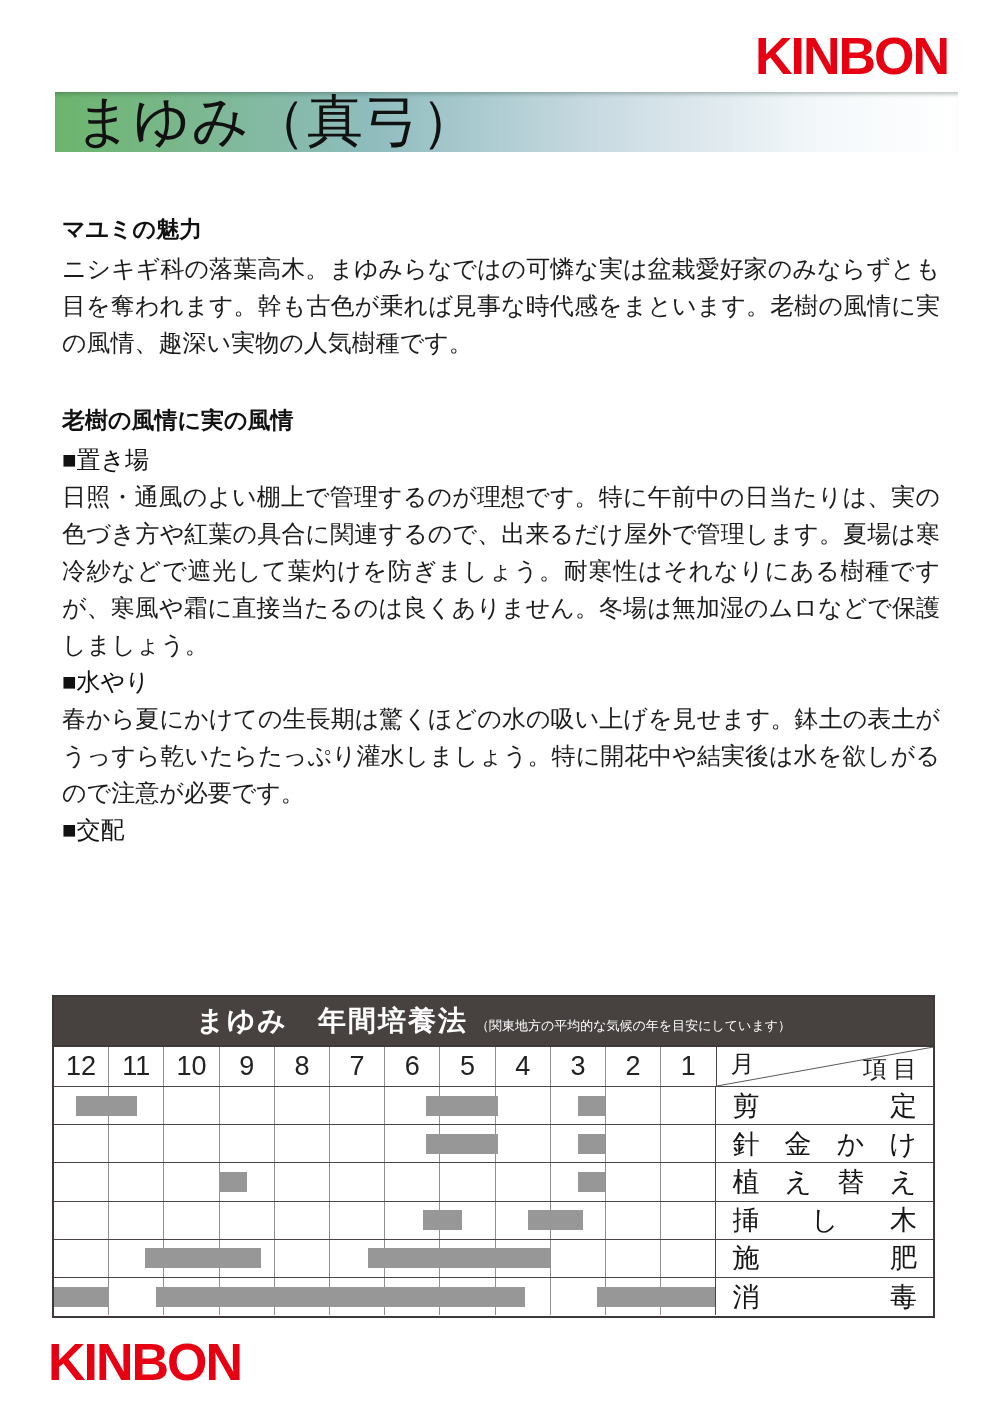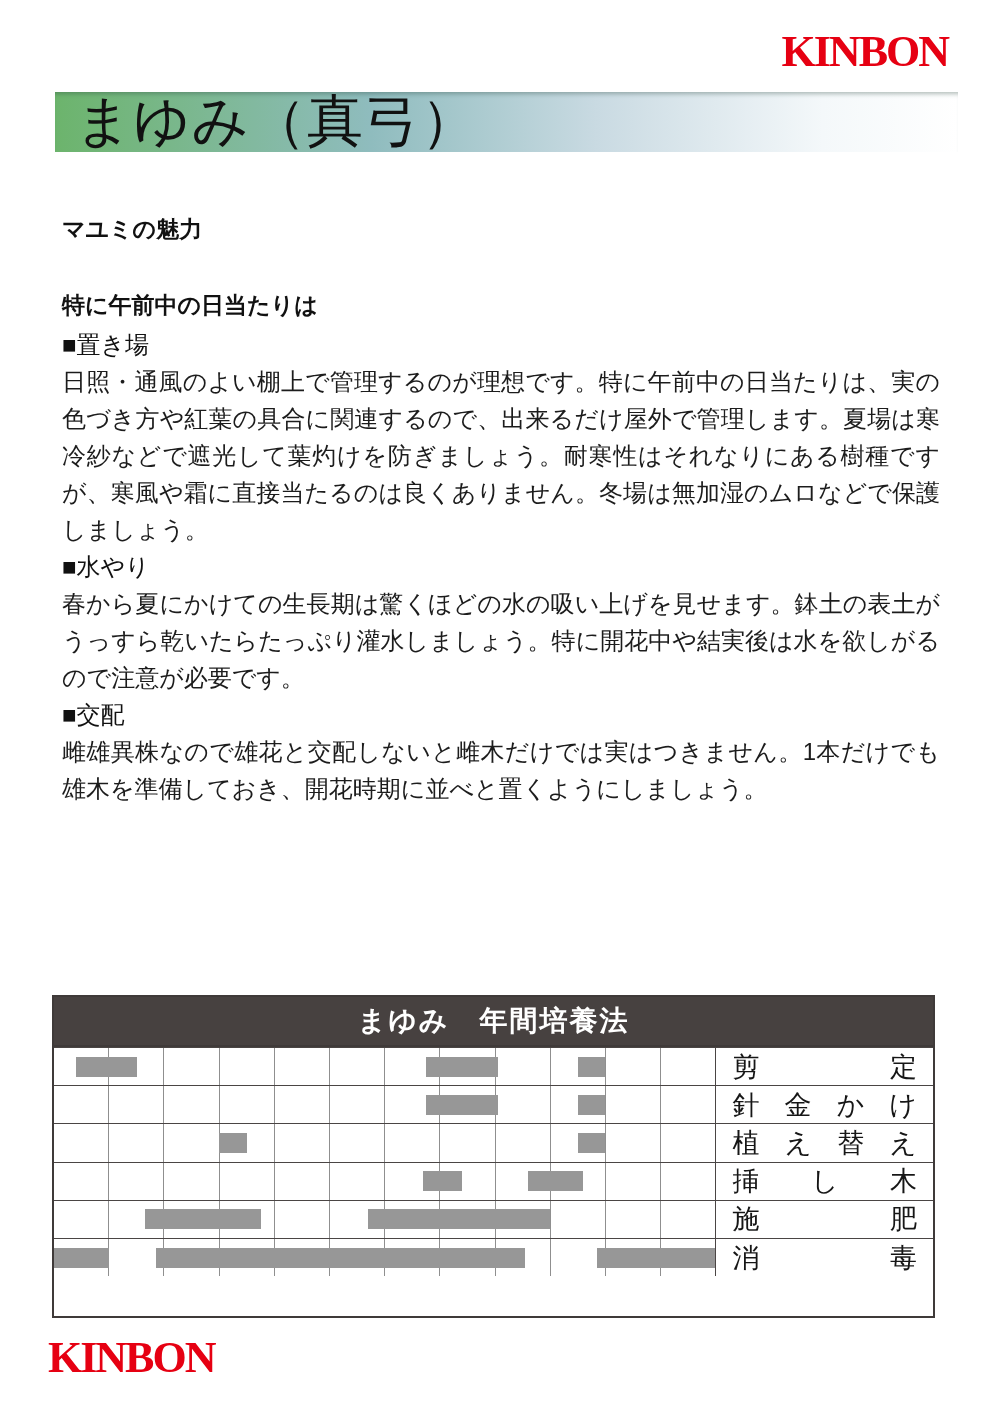--- a/index.html
+++ b/index.html
@@ -4,22 +4,22 @@
 <style>
   * { margin:0; padding:0; box-sizing:border-box; }
   html,body { background:#ffffff; }
   body {
     width:1000px; height:1415px; position:relative;
     font-family:"Liberation Sans", sans-serif;
     color:#1b1b1b;
   }
   .logo {
     position:absolute;
-    font-family:Liberation Serif, serif;
-    font-weight:900; font-size:44px; letter-spacing:-2px;
+    font-family:Liberation Sans, sans-serif;
+    font-weight:900; font-size:52px; letter-spacing:-2px;
     color:#e60012;
   }
   .logo-top { top:26px; right:52px; }
   .logo-bottom { top:1332px; left:48px; }
 
   .title-band {
     position:absolute; left:55px; top:92px; width:903px; height:60px;
     background:linear-gradient(90deg,#6cb46c 0%, #8fbcbe 35%, #c9dae2 60%, #f4f8fa 85%, #ffffff 100%);
     box-shadow: inset 0 5px 4px -3px rgba(40,70,60,0.35);
     display:flex; align-items:center;
@@ -81,32 +81,56 @@
 <body>
 
 <div class="logo logo-top" style="color: rgb(230, 0, 18);">KINBON</div>
 
 <div class="title-band">
   <h1>まゆみ（真弓）</h1>
 </div>
 
 <div class="content" id="sections">
     <div class="sec-heading">マユミの魅力</div>
-    <div class="sec-heading sec-gap">特に午前中の日当たりは</div>
+    <div class="para">ニシキギ科の落葉高木。まゆみらなではの可憐な実は盆栽愛好家のみならずとも目を奪われます。幹も古色が乗れば見事な時代感をまといます。老樹の風情に実の風情、趣深い実物の人気樹種です。</div>
+    <div class="sec-heading sec-gap">老樹の風情に実の風情</div>
     <div class="subhead">■置き場</div>
     <div class="para">日照・通風のよい棚上で管理するのが理想です。特に午前中の日当たりは、実の色づき方や紅葉の具合に関連するので、出来るだけ屋外で管理します。夏場は寒冷紗などで遮光して葉灼けを防ぎましょう。耐寒性はそれなりにある樹種ですが、寒風や霜に直接当たるのは良くありません。冬場は無加湿のムロなどで保護しましょう。</div>
     <div class="subhead">■水やり</div>
     <div class="para">春から夏にかけての生長期は驚くほどの水の吸い上げを見せます。鉢土の表土がうっすら乾いたらたっぷり灌水しましょう。特に開花中や結実後は水を欲しがるので注意が必要です。</div>
     <div class="subhead">■交配</div>
-    <div class="para">雌雄異株なので雄花と交配しないと雌木だけでは実はつきません。1本だけでも雄木を準備しておき、開花時期に並べと置くようにしましょう。</div>
   </div>
 
 <div class="ctable">
   <div class="ctable-header" style="background: rgb(71, 65, 64); align-items: center;">
     <span class="ctable-title">まゆみ　年間培養法</span>
+    <span class="ctable-subtitle">（関東地方の平均的な気候の年を目安にしています）</span>
+  </div>
+  <div class="trow months">
+    <div class="mgrid" id="months-grid">
+        <div class="mcell">12</div>
+        <div class="mcell">11</div>
+        <div class="mcell">10</div>
+        <div class="mcell">9</div>
+        <div class="mcell">8</div>
+        <div class="mcell">7</div>
+        <div class="mcell">6</div>
+        <div class="mcell">5</div>
+        <div class="mcell">4</div>
+        <div class="mcell">3</div>
+        <div class="mcell">2</div>
+        <div class="mcell">1</div>
+      </div>
+    <div class="corner">
+      <svg viewBox="0 0 100 100" preserveAspectRatio="none">
+        <line x1="0" y1="100" x2="100" y2="0" stroke="#5a5a5a" stroke-width="1" vector-effect="non-scaling-stroke"></line>
+      </svg>
+      <span class="corner-month">月</span>
+      <span class="corner-item">項目</span>
+    </div>
   </div>
   <div id="table-body">
       <div class="trow">
         <div class="mgrid">
           <div class="mcell"></div>
           <div class="mcell"></div>
           <div class="mcell"></div>
           <div class="mcell"></div>
           <div class="mcell"></div>
           <div class="mcell"></div>

